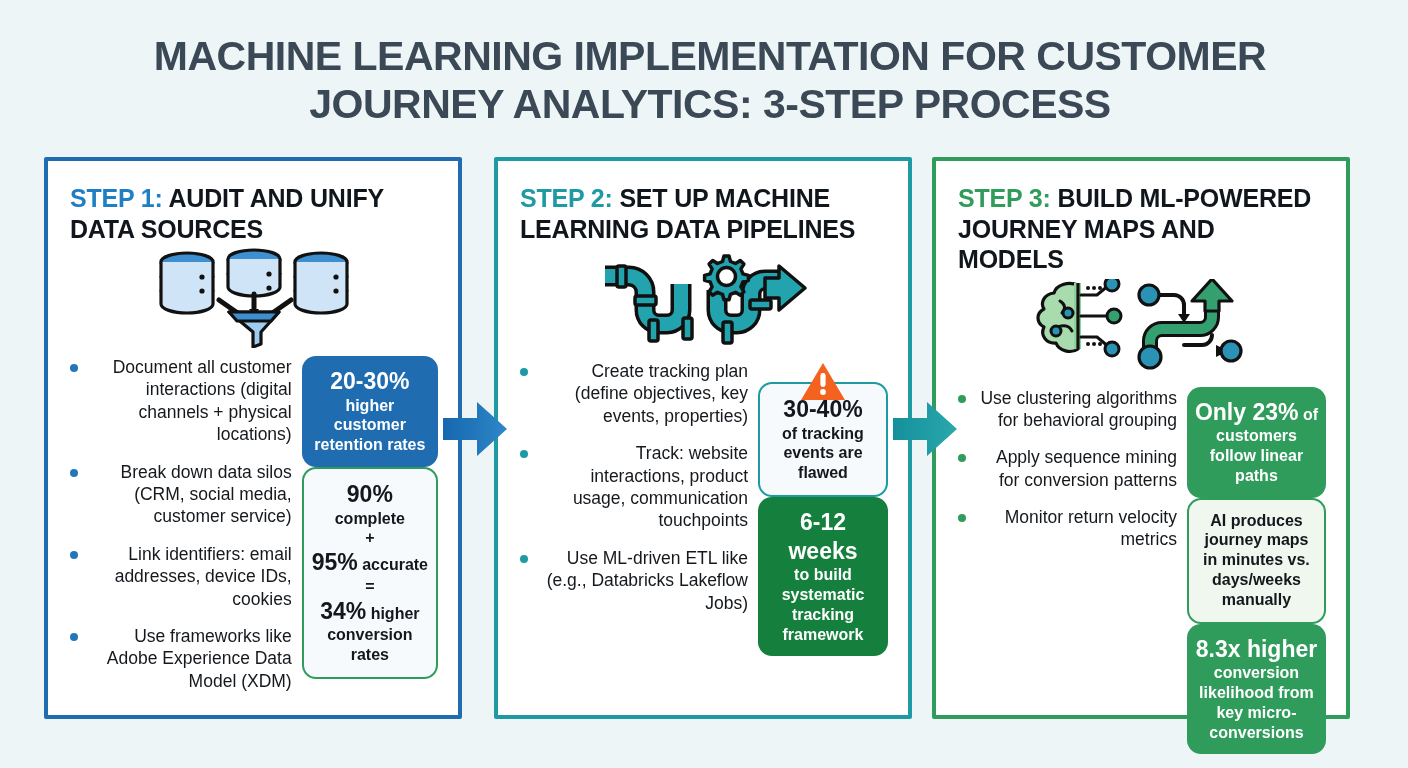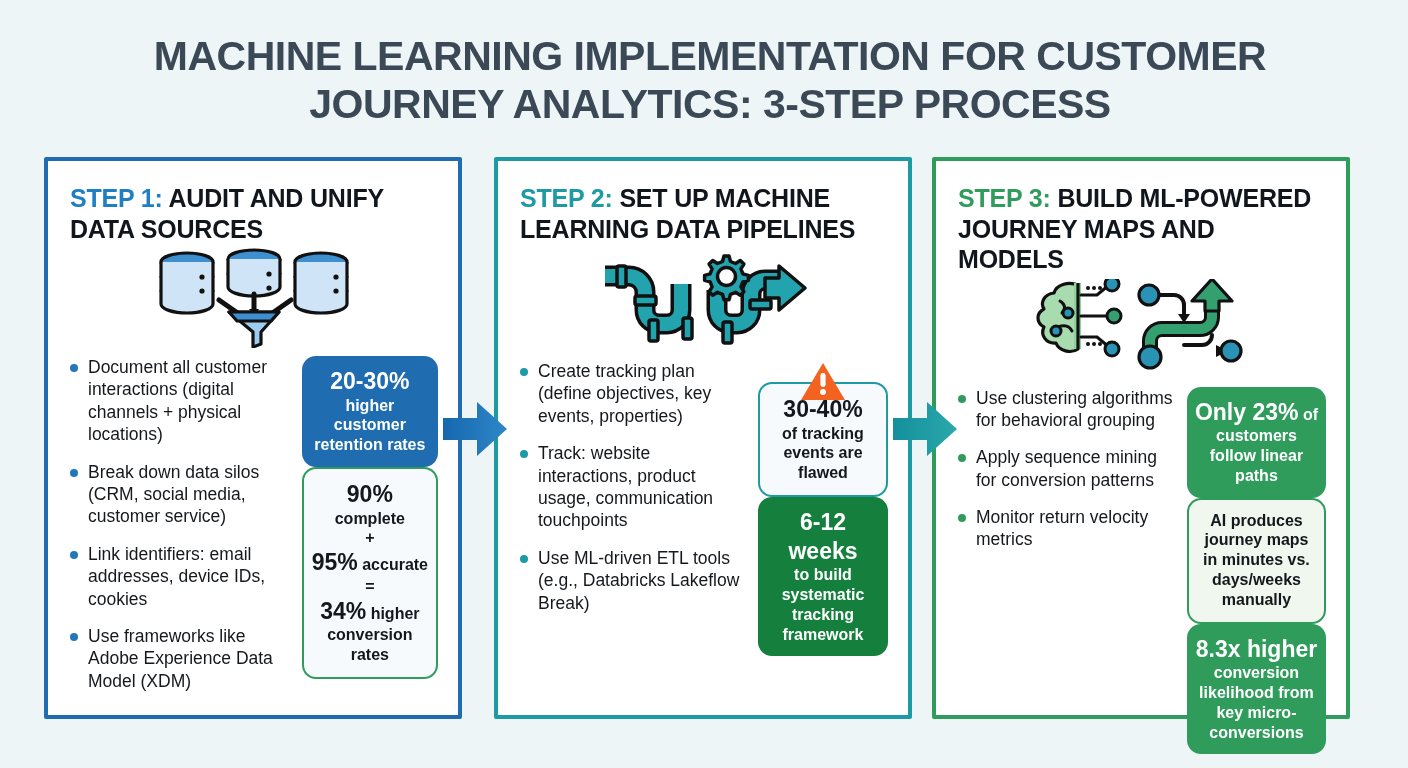--- a/index.html
+++ b/index.html
@@ -74,20 +74,21 @@
   
   .card-body {
     display: flex;
     flex: 1;
     gap: 10px;
     margin-top: 4px;
   }
   .bullets {
     width: 228px;
     padding-top: 4px;
+    text-align: right;
   }
   .bullet {
     display: flex;
     margin-bottom: 15px;
     font-size: 17.5px;
     line-height: 1.28;
     color: #15191d;
   }
   .dot {
     flex: 0 0 auto;
@@ -297,21 +298,21 @@
         <div class="bullet">
           <span class="dot"></span>
           <span>Create tracking plan (define objectives, key events, properties)</span>
         </div>
         <div class="bullet">
           <span class="dot"></span>
           <span>Track: website interactions, product usage, communication touchpoints</span>
         </div>
         <div class="bullet">
           <span class="dot"></span>
-          <span>Use ML-driven ETL tools (e.g., Databricks Lakeflow Break)</span>
+          <span>Use ML-driven ETL like (e.g., Databricks Lakeflow Jobs)</span>
         </div>
       </div>
 
       <div class="stats">
         <div class="stat outline-teal" style="margin-top:22px;">
           <span class="warn-badge">
             <svg width="46" height="40" viewBox="0 0 46 40">
               <path d="M23 1 L45 38 L1 38 Z" fill="#f4621f"></path>
               <rect x="20.4" y="11" width="5.2" height="14" rx="2.4" fill="#ffffff"></rect>
               <circle cx="23" cy="30" r="2.9" fill="#ffffff"></circle>

